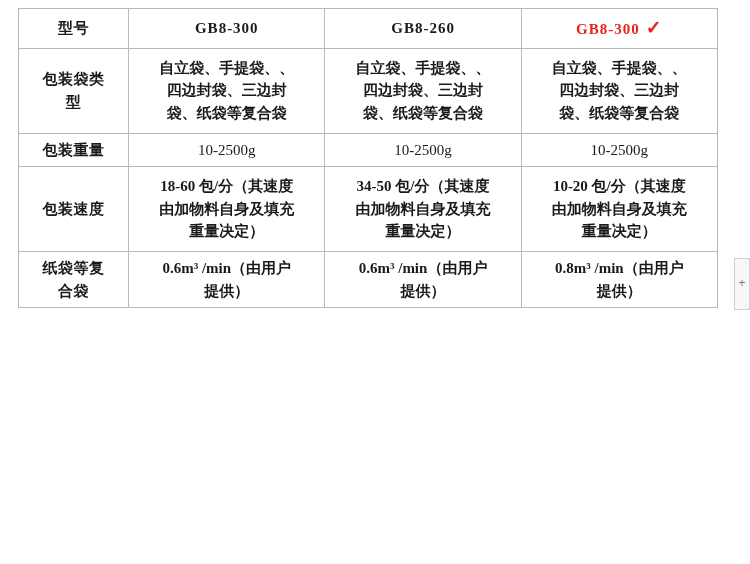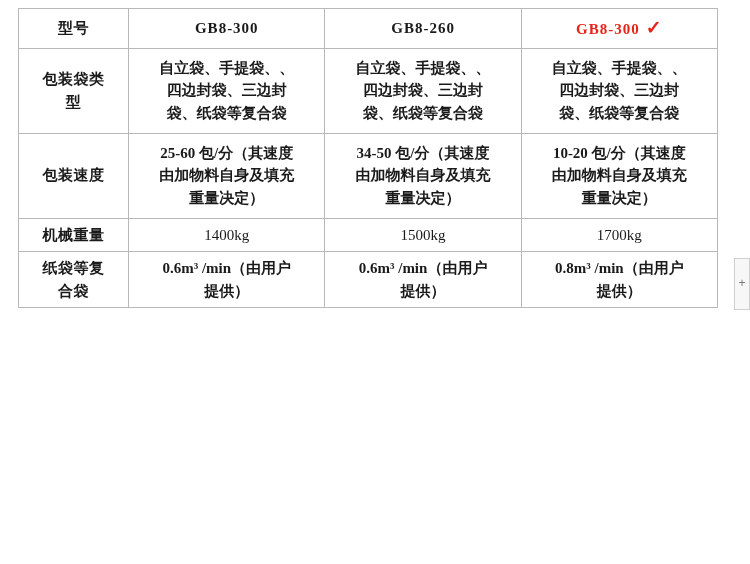--- a/index.html
+++ b/index.html
@@ -119,52 +119,52 @@
         <td class="tall">
           <div class="cell-lines">
             <div>自立袋、手提袋、、</div>
             <div>四边封袋、三边封</div>
             <div>袋、纸袋等复合袋</div>
           </div>
         </td>
       </tr>
 
 
+      <tr>
+        <td class="label">包装重量</td>
+        <td>10-2500g</td>
+        <td>10-2500g</td>
+        <td>10-2500g</td>
+      </tr>
 
       <tr>
         <td class="label tall">包装速度</td>
         <td class="tall">
           <div class="cell-lines">
-            <div>25-60 包/分（其速度</div>
+            <div>18-60 包/分（其速度</div>
             <div>由加物料自身及填充</div>
             <div>重量决定）</div>
           </div>
         </td>
         <td class="tall">
           <div class="cell-lines">
             <div>34-50 包/分（其速度</div>
             <div>由加物料自身及填充</div>
             <div>重量决定）</div>
           </div>
         </td>
         <td class="tall">
           <div class="cell-lines">
             <div>10-20 包/分（其速度</div>
             <div>由加物料自身及填充</div>
             <div>重量决定）</div>
           </div>
         </td>
       </tr>
 
-      <tr>
-        <td class="label">机械重量</td>
-        <td>1400kg</td>
-        <td>1500kg</td>
-        <td>1700kg</td>
-      </tr>
 
 
 
       <tr>
         <td class="label">
           <div>纸袋等复合袋</div>
         </td>
         <td>
           <div class="cell-lines">
             <div>0.6m³ /min（由用户</div>

